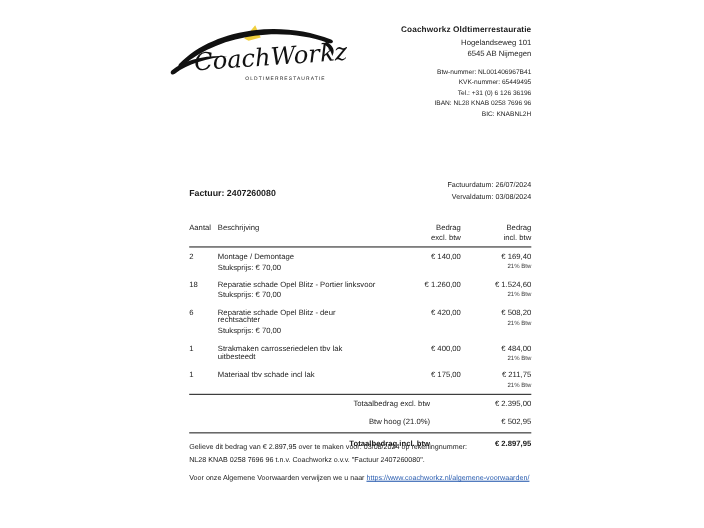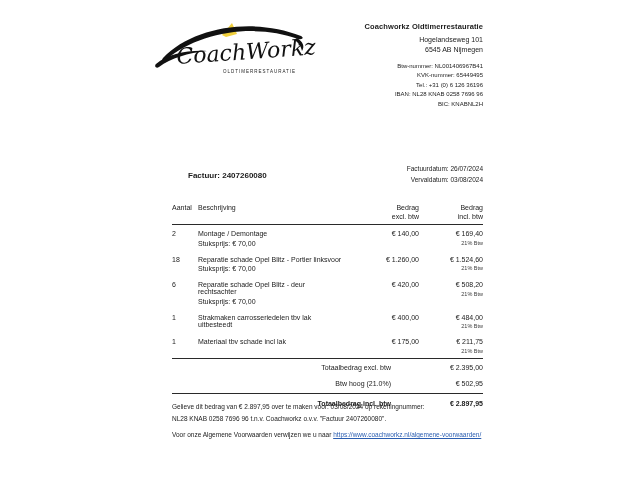--- a/index.html
+++ b/index.html
@@ -10,21 +10,21 @@
   
   .logo { position:absolute; left:148px; top:16px; width:168px; height:62px; }
 
   
   .company { position:absolute; top:22px; right:157px; text-align:right; }
   .company .name { font-size:7.5px; font-weight:bold; letter-spacing:0.1px;margin-left:21px; }
   .company .addr { font-size:7px; margin-top:3.5px; line-height:10.5px; }
   .company .details { font-size:6px; margin-top:6px; line-height:9.6px; color:#222; }
 
   
-  .invoice-title { position:absolute; left:188px; top:171px; font-size:8px; font-weight:bold; }
+  .invoice-title { position:absolute; left:172px; top:171px; font-size:8px; font-weight:bold; }
   .dates { position:absolute; top:164px; right:157px; text-align:right; font-size:6.5px; line-height:10.5px; }
 
   
   .table { position:absolute; left:172px; top:204px; width:311px; font-size:7px; }
   .grid-row { display:grid; grid-template-columns:26px 1fr 75px 64px; }
   .hdr { padding-bottom:3px; border-bottom:1px solid #2a2a2a; line-height:8.5px; }
   .col-num { text-align:right; }
   .rows .grid-row { padding:5px 0 4px 0; }
   .desc-sub { margin-top:2.5px; }
   .desc-sub:empty { display:none; }

